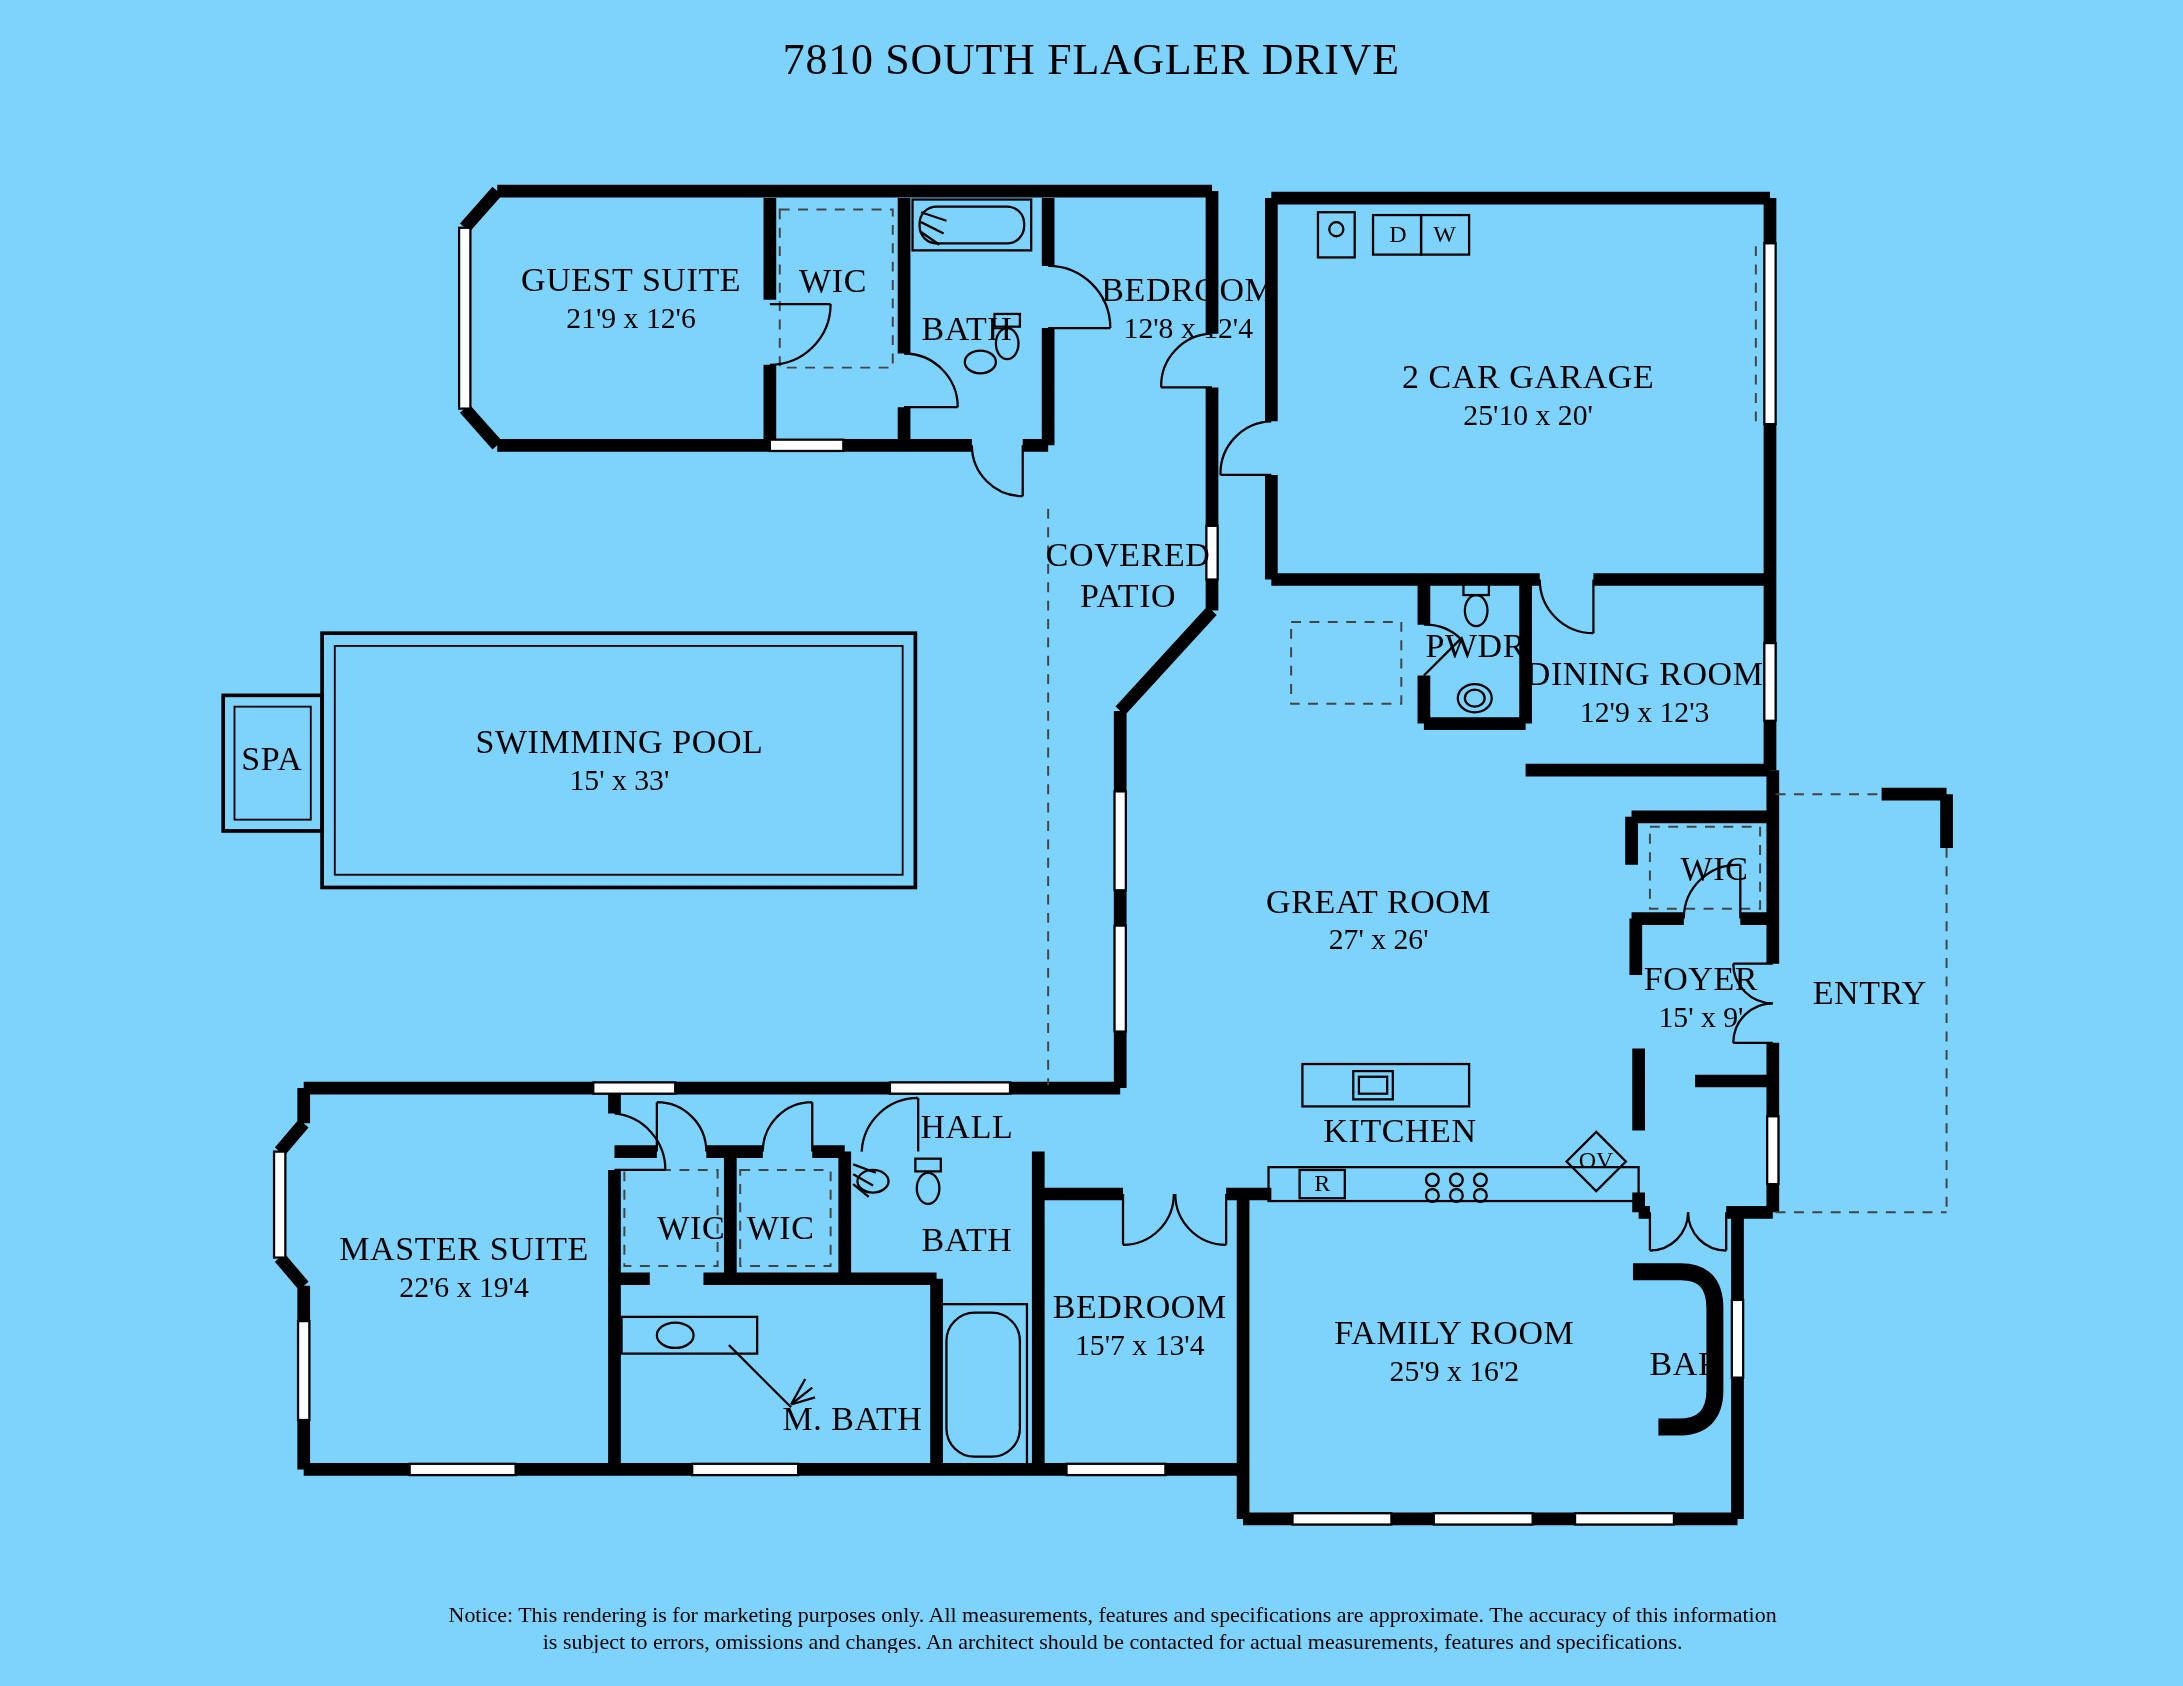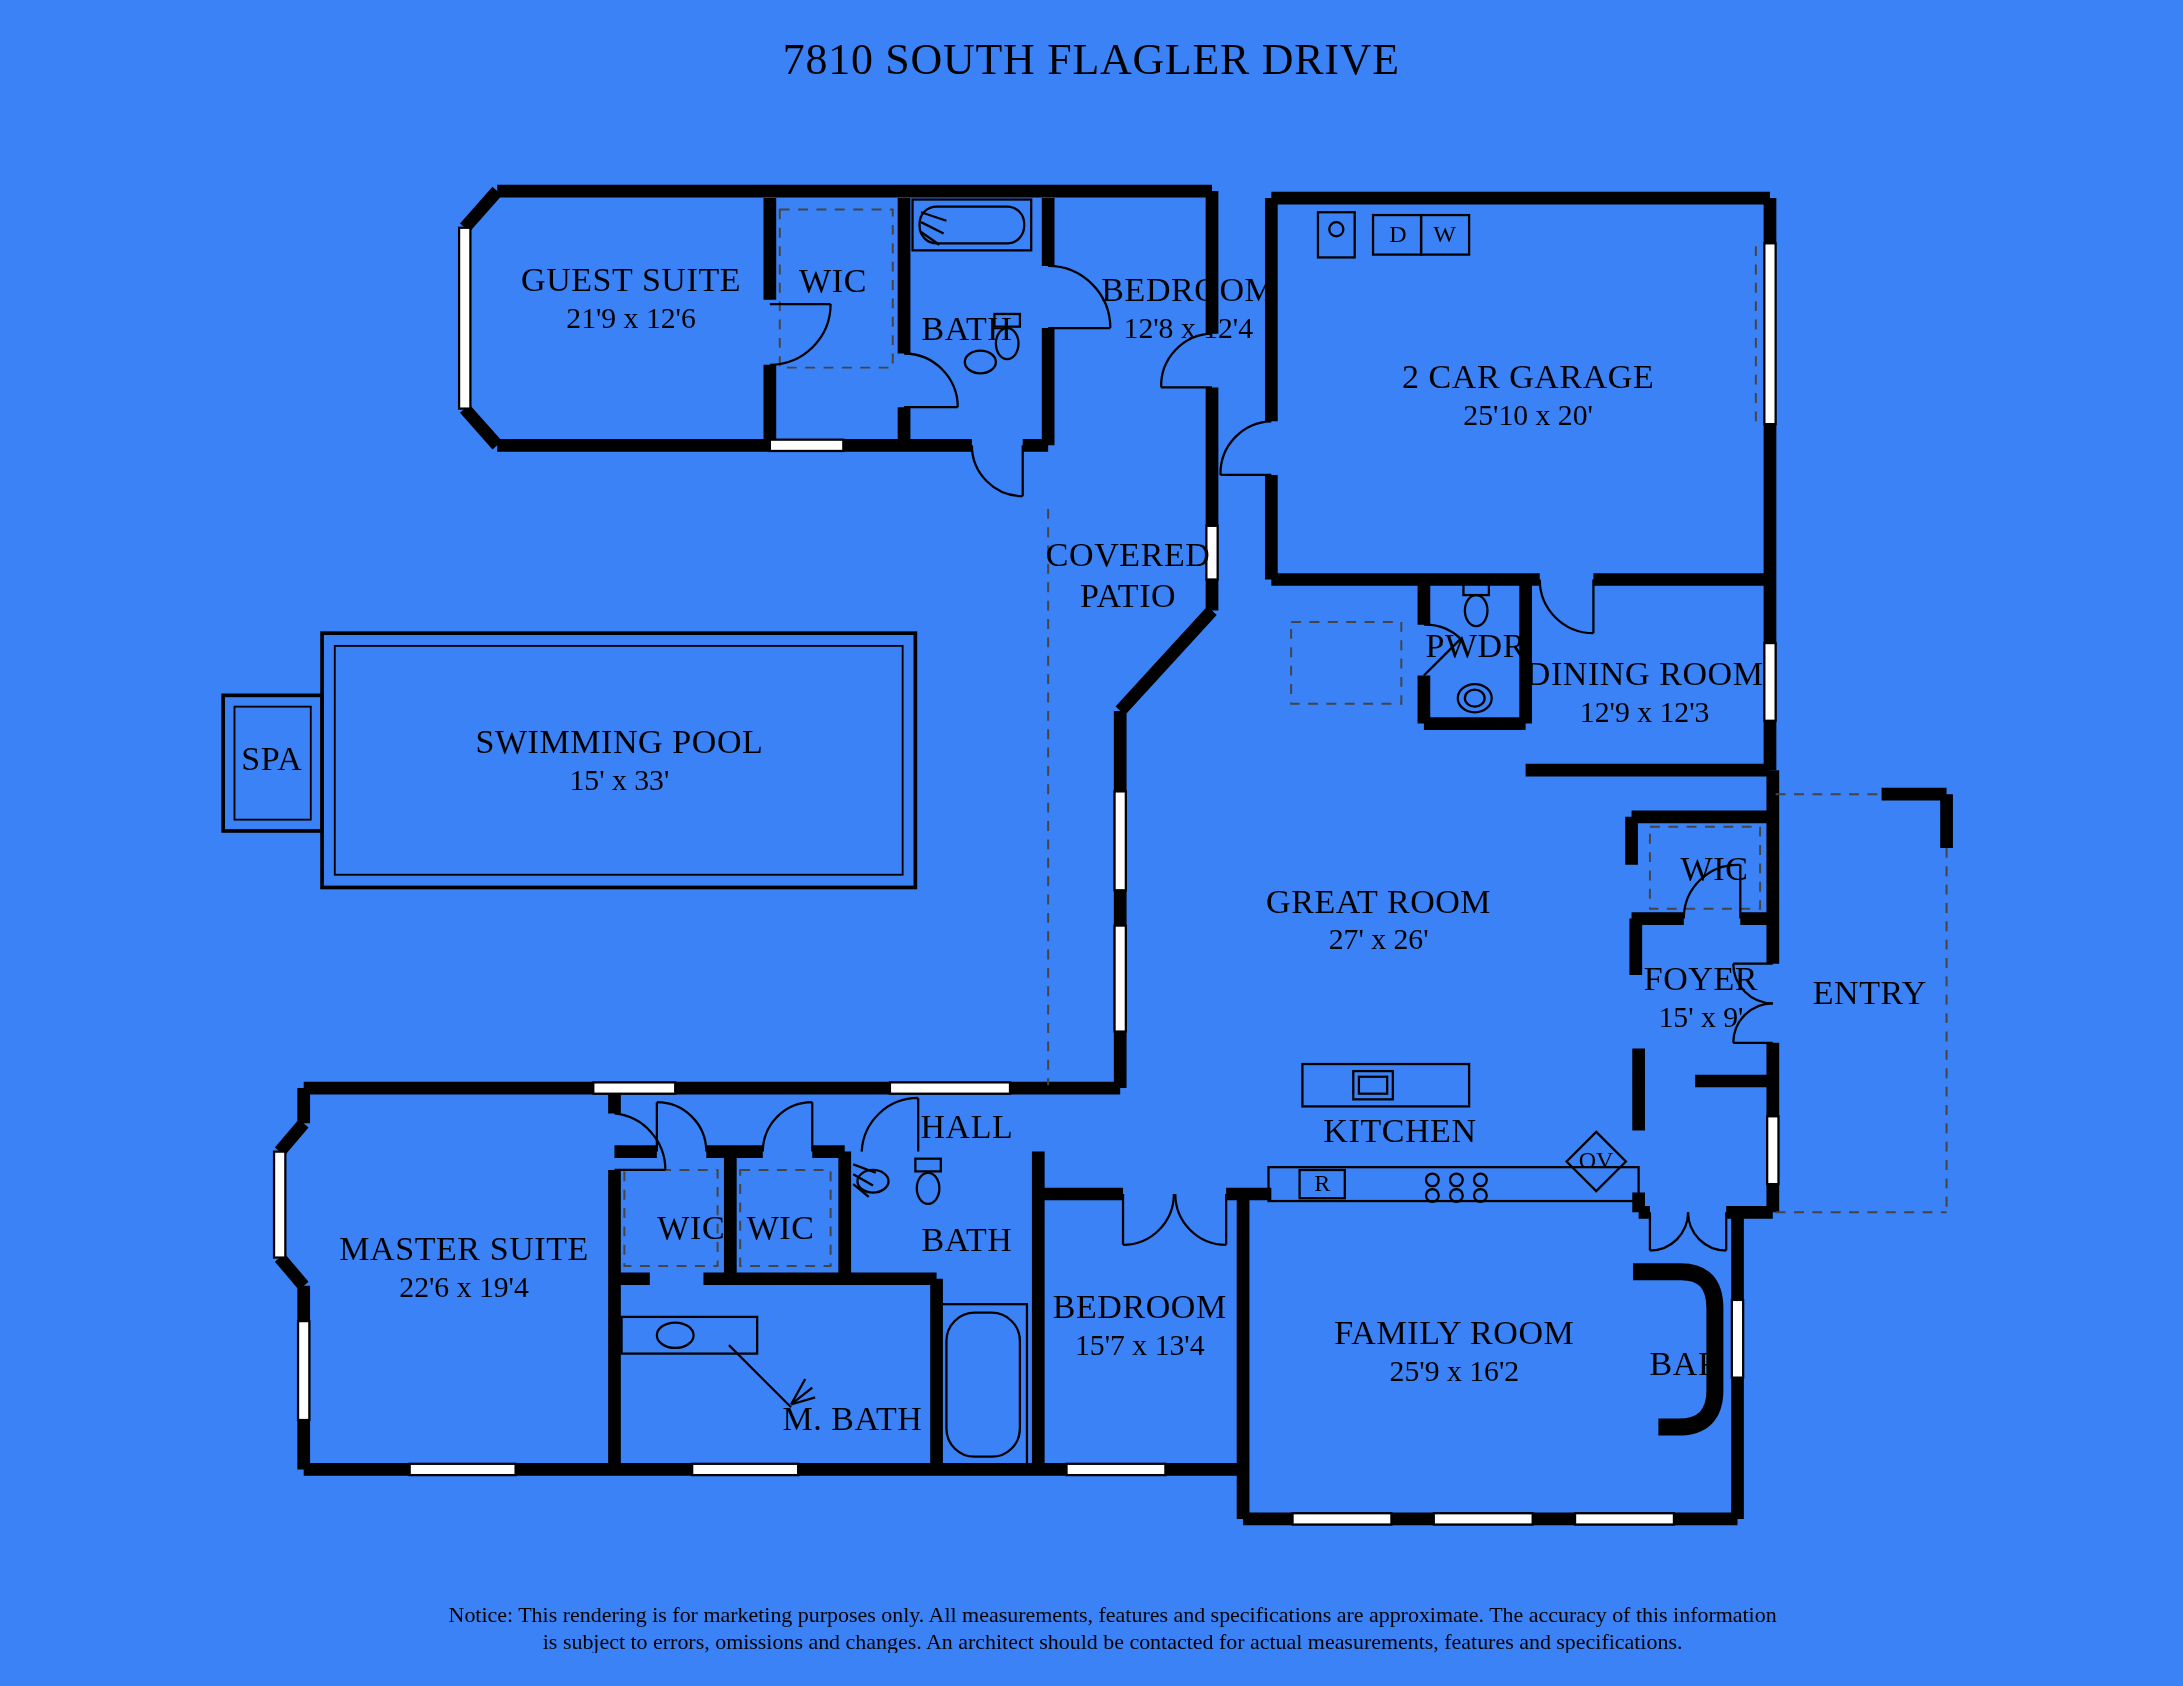--- a/index.html
+++ b/index.html
@@ -1,16 +1,16 @@
 <!DOCTYPE html>
 <html style="font-size:11.6px"><head>
 <meta charset="utf-8">
 <style>
   html,body{margin:0;padding:0;background:#fff;}
-  #stage{position:relative;width:2183px;height:1687px;background:#3b82f6;overflow:hidden;}
+  #stage{position:relative;width:2183px;height:1687px;background:#7dd3fc;overflow:hidden;}
   #plan{position:absolute;left:0;top:0;width:1124px;height:869px;
         transform:scale(1.9417);transform-origin:0 0;
         font-family:"Liberation Serif",serif;color:#000;}
   #plan svg{position:absolute;left:0;top:0;}
   .lbl{position:absolute;transform:translate(-50%,-50%);text-align:center;white-space:nowrap;line-height:1.22;}
   .nm{font-size:17.5px;letter-spacing:0.3px;}
   .dm{font-size:15.3px;}
   .one{font-size:17.5px;letter-spacing:0.3px;}
   .sm{font-size:12.4px;}
   .title{font-size:22.6px;letter-spacing:0.4px;}

